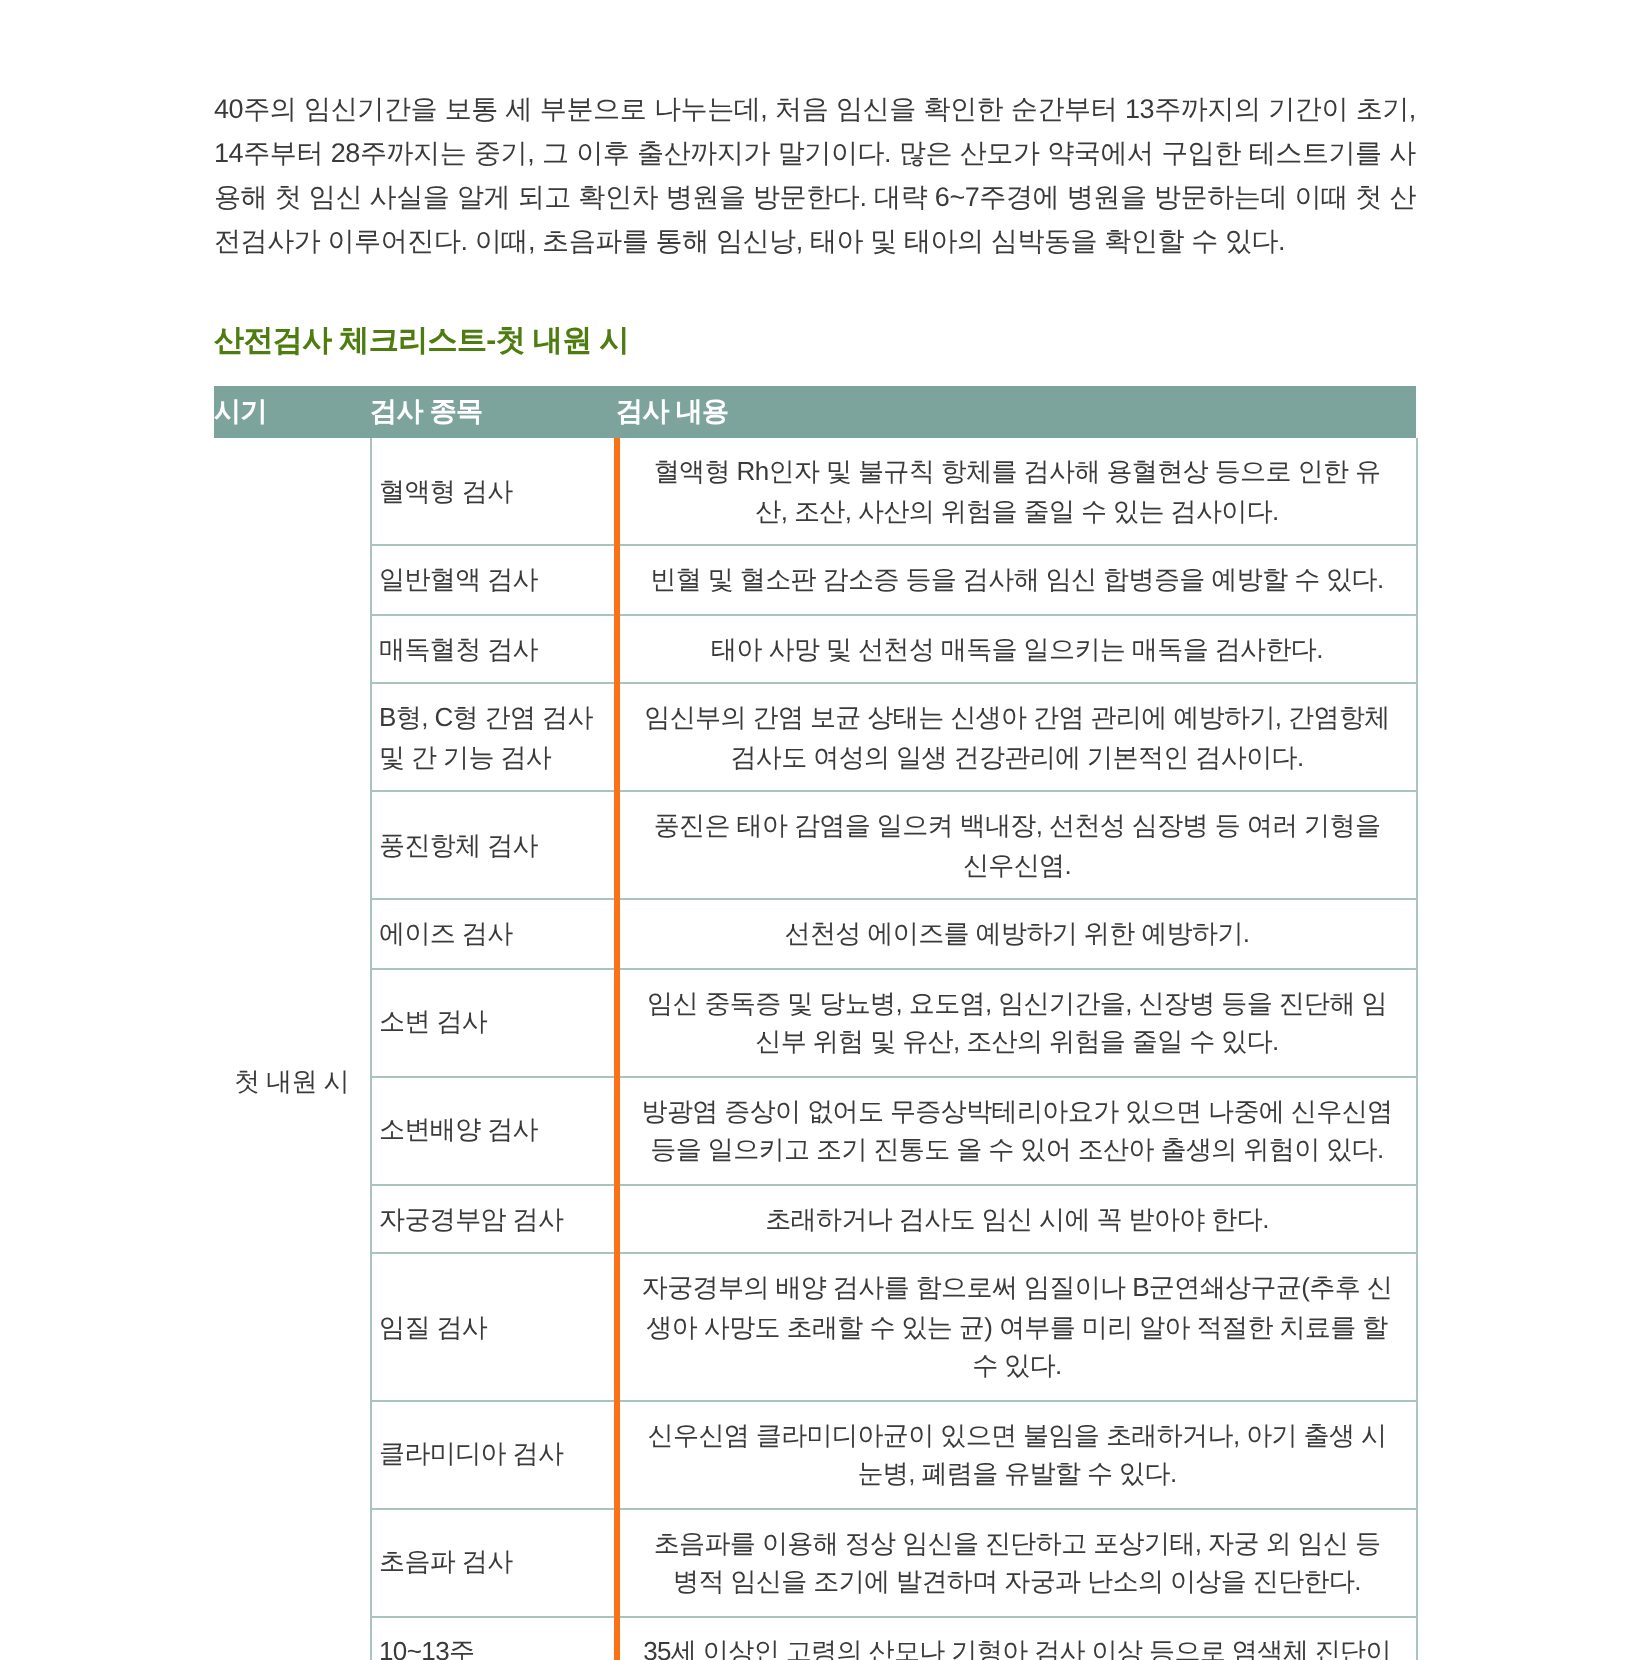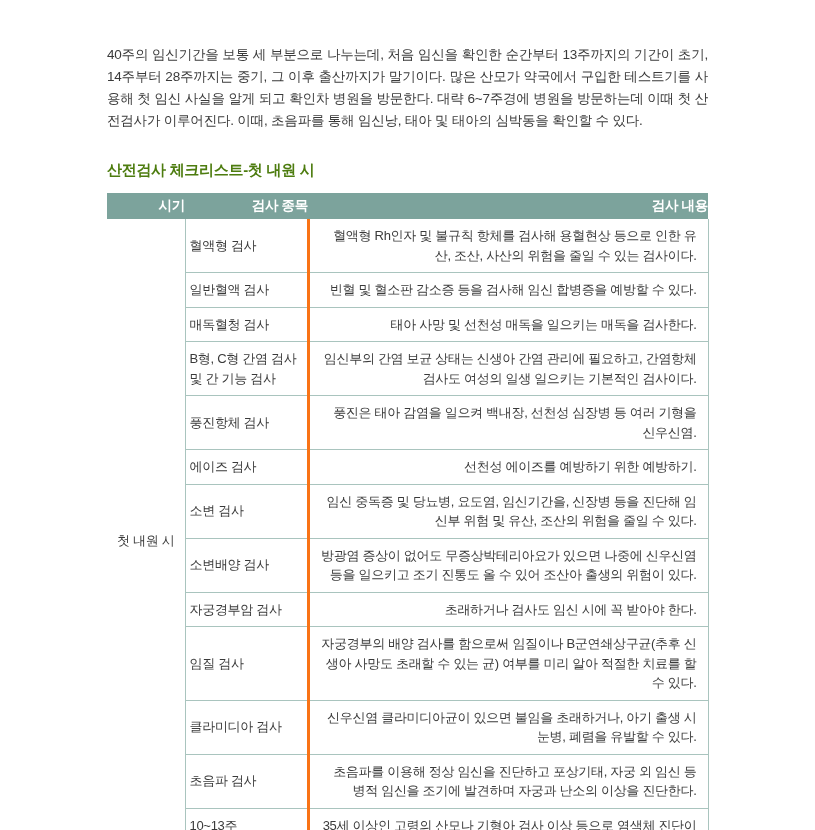--- a/index.html
+++ b/index.html
@@ -45,21 +45,21 @@
   table.checklist col.c-period { width: 78px; }
   table.checklist col.c-test   { width: 123px; }
   table.checklist col.c-desc   { width: 400px; }
   table.checklist thead th {
     background: #7ca39c;
     color: #ffffff;
     font-size: 13.5px;
     font-weight: bold;
     height: 26px;
     padding: 0;
-    text-align: right;
+    text-align: left;
     letter-spacing: -0.3px;
     border: none;
   }
   table.checklist tbody td {
     font-size: 13px;
     color: #3a3a3a;
     line-height: 1.5;
     letter-spacing: -0.3px;
     vertical-align: middle;
   }
@@ -70,21 +70,21 @@
     font-size: 13.5px;
   }
   td.test-cell {
     text-align: left;
     padding: 7px 4px;
     border-right: 3px solid #f97316;
     border-bottom: 1px solid #a9c4be;
     white-space: pre-line;
   }
   td.desc-cell {
-    text-align: right;
+    text-align: center;
     padding: 7px 11px;
     border-right: 1px solid #a9c4be;
     border-bottom: 1px solid #a9c4be;
   }
   table.checklist tbody tr:last-child td.test-cell,
   table.checklist tbody tr:last-child td.desc-cell {
     border-bottom: 3px solid #7ca39c;
   }
 </style>
 </head>
@@ -121,21 +121,21 @@
             <td class="test-cell">일반혈액 검사</td>
             <td class="desc-cell">빈혈 및 혈소판 감소증 등을 검사해 임신 합병증을 예방할 수 있다.</td>
           </tr>
           <tr>
             <td class="test-cell">매독혈청 검사</td>
             <td class="desc-cell">태아 사망 및 선천성 매독을 일으키는 매독을 검사한다.</td>
           </tr>
           <tr>
             <td class="test-cell">B형, C형 간염 검사
 및 간 기능 검사</td>
-            <td class="desc-cell">임신부의 간염 보균 상태는 신생아 간염 관리에 필요하고, 간염항체 검사도 여성의 일생 일으키는 기본적인 검사이다.</td>
+            <td class="desc-cell">임신부의 간염 보균 상태는 신생아 간염 관리에 예방하기, 간염항체 검사도 여성의 일생 건강관리에 기본적인 검사이다.</td>
           </tr>
           <tr>
             <td class="test-cell">풍진항체 검사</td>
             <td class="desc-cell">풍진은 태아 감염을 일으켜 백내장, 선천성 심장병 등 여러 기형을 신우신염.</td>
           </tr>
           <tr>
             <td class="test-cell">에이즈 검사</td>
             <td class="desc-cell">선천성 에이즈를 예방하기 위한 예방하기.</td>
           </tr>
           <tr>

